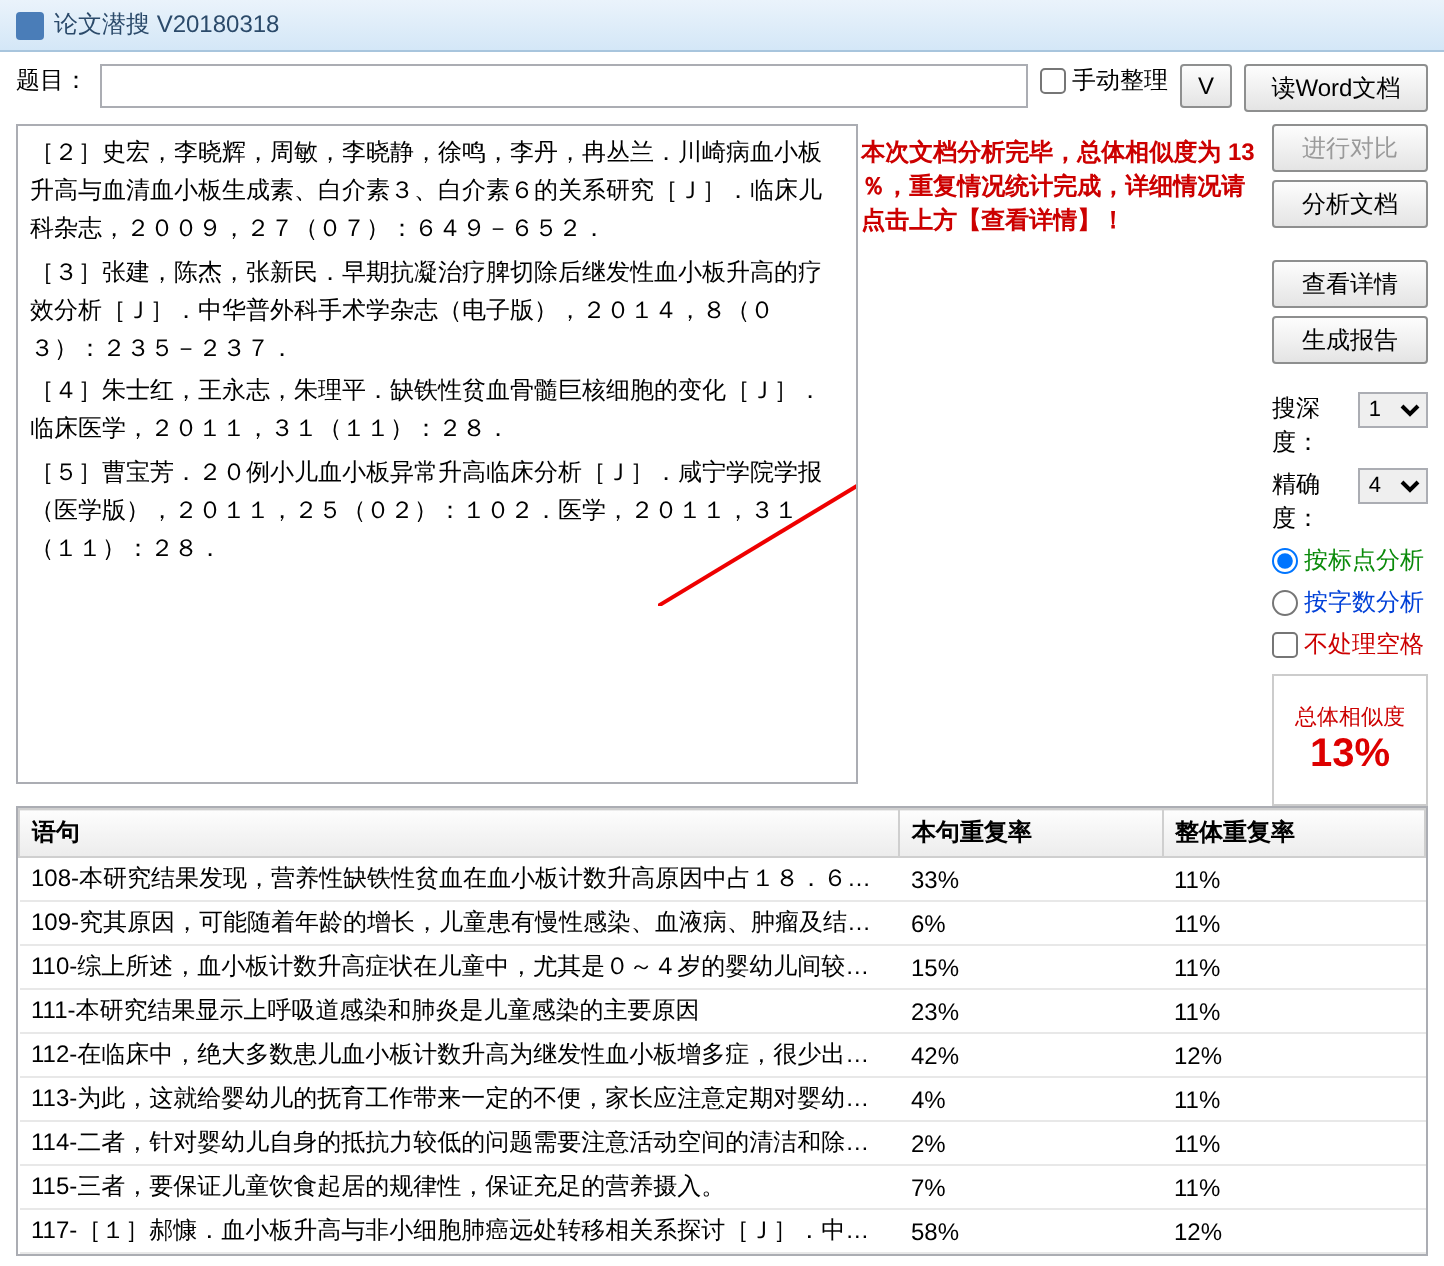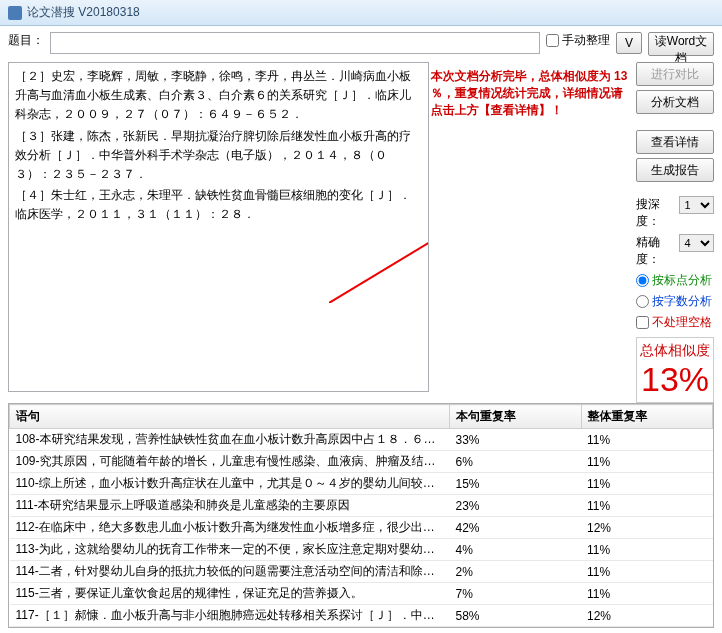--- a/index.html
+++ b/index.html
@@ -20,22 +20,22 @@
 .rightcol{width:78px;display:flex;flex-direction:column;gap:4px}
 .btn{height:24px;border:1px solid #8e8f8f;background:linear-gradient(#fdfdfd,#e4e4e4);border-radius:2px;font-size:12px;cursor:pointer}
 .btn.disabled{color:#9a9a9a}
 .selrow{display:flex;justify-content:space-between;font-size:12px}
 .selrow select{width:38px;height:18px;font-size:11px;border:1px solid #abadb3}
 .radio-row{display:flex;align-items:center;gap:3px;font-size:12px}
 .radio-row input{margin:0}
 .green{color:#0a8a0a}
 .blue{color:#0040d8}
 .sim-box{border:1px solid #ccc;height:66px;margin-top:2px;display:flex;flex-direction:column;align-items:center;justify-content:center}
-.sim-label{font-size:14px;color:#c00}
-.sim-val{font-size:34px;color:#d00;font-weight:normal}
+.sim-label{font-size:11px;color:#c00}
+.sim-val{font-size:20px;color:#d00;font-weight:bold}
 .notice{color:#c00;font-size:12px;padding:6px 0 6px 2px;font-weight:bold}
 .table-wrap{border:1px solid #abadb3;margin:0 8px}
 .tbl{width:100%;border-collapse:collapse;font-size:12px}
 .tbl th{background:linear-gradient(#fdfdfd,#ececec);border:1px solid #cfcfcf;padding:3px 6px;text-align:left;font-weight:bold}
 .tbl td{border-bottom:1px solid #e8e8e8;padding:2px 6px;white-space:nowrap;overflow:hidden;text-overflow:ellipsis}
 .tbl td:first-child{max-width:440px}
 .col1{width:62%}
 .col2{width:19%}
 .col3{width:19%}
 </style>
@@ -48,29 +48,30 @@
 </div>
 
 <div class="toprow">
   <span class="label">题目：</span>
   <input class="topic-input" value="" style="">
   <label class="chk">
     <input type="checkbox" style="">
     <span>手动整理</span>
   </label>
   <button class="vbtn">V</button>
-  <button class="btn" style="width:66px">读Word文档</button>
+  <button class="btn" style="width:92px">读Word文档</button>
 </div>
 
 <div class="content">
   <div class="leftcol">
     <div class="refs">
       <p>［２］史宏，李晓辉，周敏，李晓静，徐鸣，李丹，冉丛兰．川崎病血小板升高与血清血小板生成素、白介素３、白介素６的关系研究［Ｊ］．临床儿科杂志，２００９，２７（０７）：６４９－６５２．</p>
       <p>［３］张建，陈杰，张新民．早期抗凝治疗脾切除后继发性血小板升高的疗效分析［Ｊ］．中华普外科手术学杂志（电子版），２０１４，８（０３）：２３５－２３７．</p>
       <p>［４］朱士红，王永志，朱理平．缺铁性贫血骨髓巨核细胞的变化［Ｊ］．临床医学，２０１１，３１（１１）：２８．</p>
+      <p>［５］曹宝芳．２０例小儿血小板异常升高临床分析［Ｊ］．咸宁学院学报（医学版），２０１１，２５（０２）：１０２．医学，２０１１，３１（１１）：２８．</p>
       <svg class="arrow" width="300" height="180">
         <defs>
             <marker id="ah" markerWidth="10" markerHeight="10" refX="8" refY="3" orient="auto">
               <path d="M0,0 L0,6 L9,3 z" fill="#e00"></path>
             </marker>
           </defs>
         <line x1="0" y1="180" x2="290" y2="5" stroke="#e00" stroke-width="2" marker-end="url(#ah)"></line>
       </svg>
     </div>
     <div class="notice">本次文档分析完毕，总体相似度为 13 ％，重复情况统计完成，详细情况请点击上方【查看详情】！</div>

